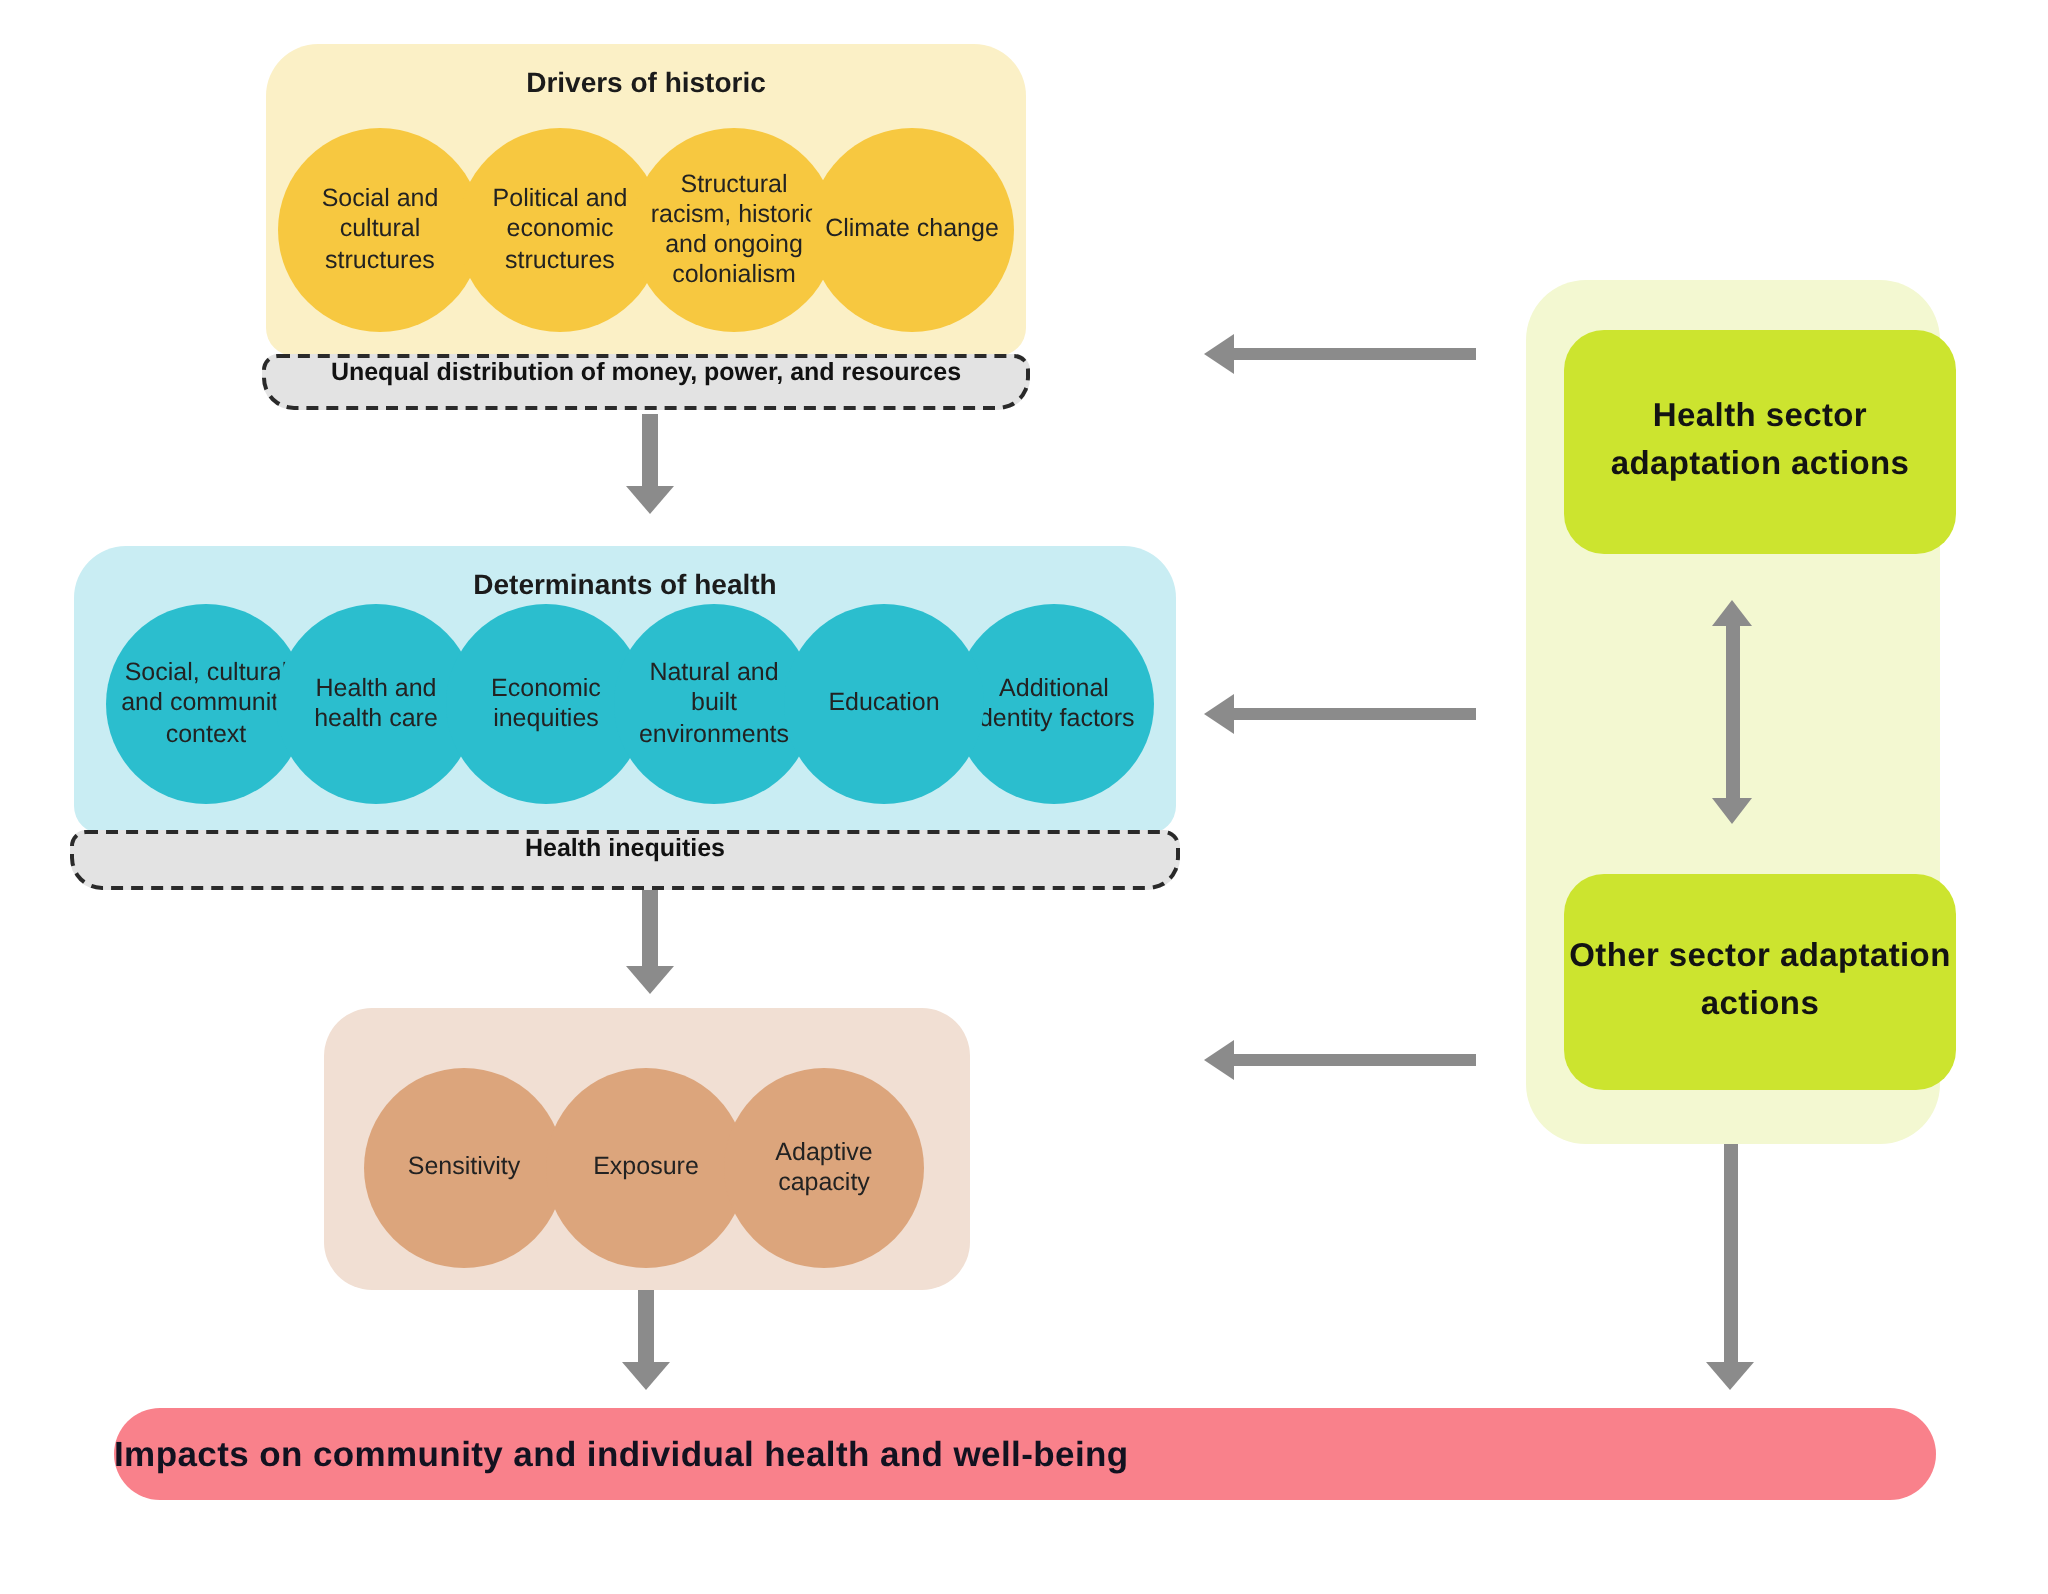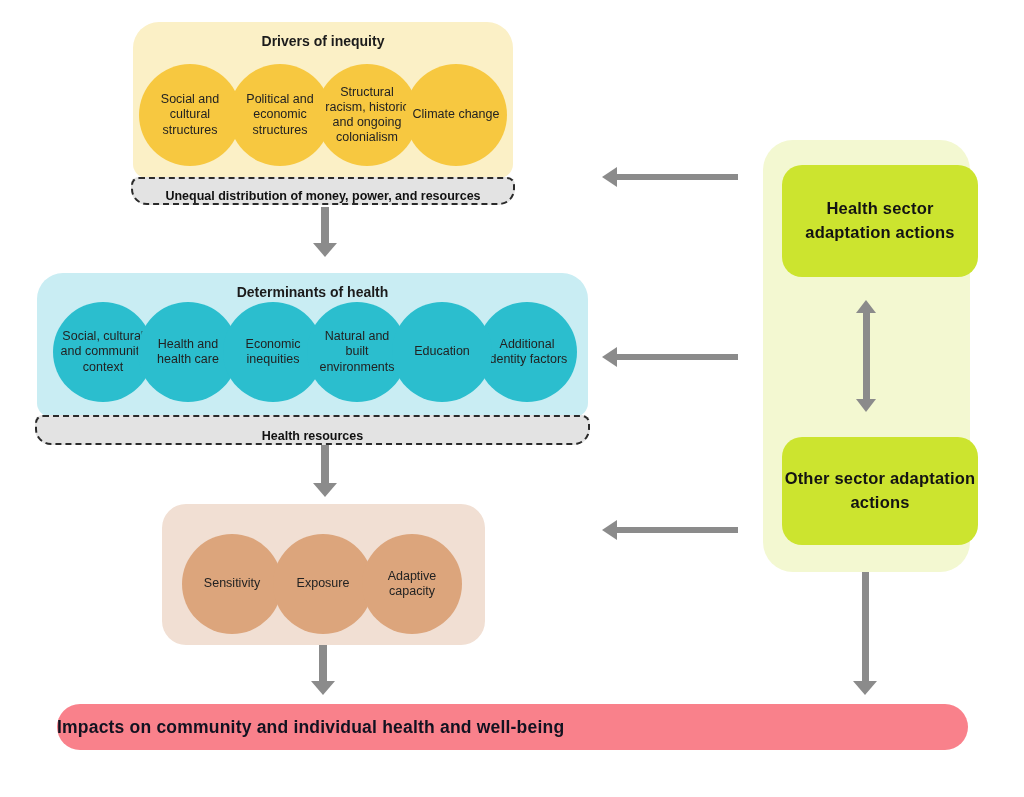--- a/index.html
+++ b/index.html
@@ -33,21 +33,21 @@
   .group-box{position:absolute;border-radius:26px 26px 14px 14px;}
   .group-title{
     position:absolute;left:0;right:0;top:11px;
     text-align:center;font-weight:bold;font-size:14px;color:#1b1b1b;
   }
   .band{
     position:absolute;
     background:var(--c-band);
     border:2px dashed #2a2a2a;
     border-radius:8px 8px 16px 16px;
-    display:flex;align-items:flex-end;justify-content:center;
+    display:flex;align-items:flex-start;justify-content:center;
     box-sizing:border-box;
     font-weight:bold;font-size:12.5px;color:#111;
   }
   .circle{
     position:absolute;border-radius:50%;
     display:flex;align-items:center;justify-content:center;
     text-align:center;
     font-size:12.5px;line-height:1.22;color:#222;
   }
   .circle span{display:block;padding:0 6px;}
@@ -105,21 +105,21 @@
     font-weight:bold;font-size:17.5px;color:#121220;
     letter-spacing:0.2px;
   }
 </style>
 </head>
 <body>
 
 <div id="canvas">
 
   <div class="group-box" style="left:133px;top:22px;width:380px;height:156px;background:var(--c-drivers-box);">
-    <div class="group-title">Drivers of inequity</div>
+    <div class="group-title">Drivers of historic</div>
     <div class="circle" style="left:6px;top:42px;width:102px;height:102px;background:var(--c-drivers-circle);">
       <span>Social and cultural structures</span>
     </div>
     <div class="circle" style="left:96px;top:42px;width:102px;height:102px;background:var(--c-drivers-circle);">
       <span>Political and economic structures</span>
     </div>
     <div class="circle" style="left:183px;top:42px;width:102px;height:102px;background:var(--c-drivers-circle);">
       <span>Structural racism, historic and ongoing colonialism</span>
     </div>
     <div class="circle" style="left:272px;top:42px;width:102px;height:102px;background:var(--c-drivers-circle);">
@@ -150,21 +150,21 @@
       <span>Natural and built environments</span>
     </div>
     <div class="circle" style="left:440px;top:29px;width:100px;height:100px;background:var(--c-det-circle);">
       <span>Additional identity factors</span>
     </div>
     <div class="circle" style="left:355px;top:29px;width:100px;height:100px;background:var(--c-det-circle);">
       <span>Education</span>
     </div>
   </div>
   <div class="band" style="left:35px;top:415px;width:555px;height:30px;">
-    <span>Health resources</span>
+    <span>Health inequities</span>
   </div>
 
   <div class="arrow-down" style="left:313px;top:445px;width:24px;height:52px;">
     <div class="shaft"></div>
     <div class="head"></div>
   </div>
 
   <div class="group-box" style="left:162px;top:504px;width:323px;height:141px;background:var(--c-vuln-box);border-radius:24px;">
     <div class="circle" style="left:20px;top:30px;width:100px;height:100px;background:var(--c-vuln-circle);">
       <span>Sensitivity</span>

